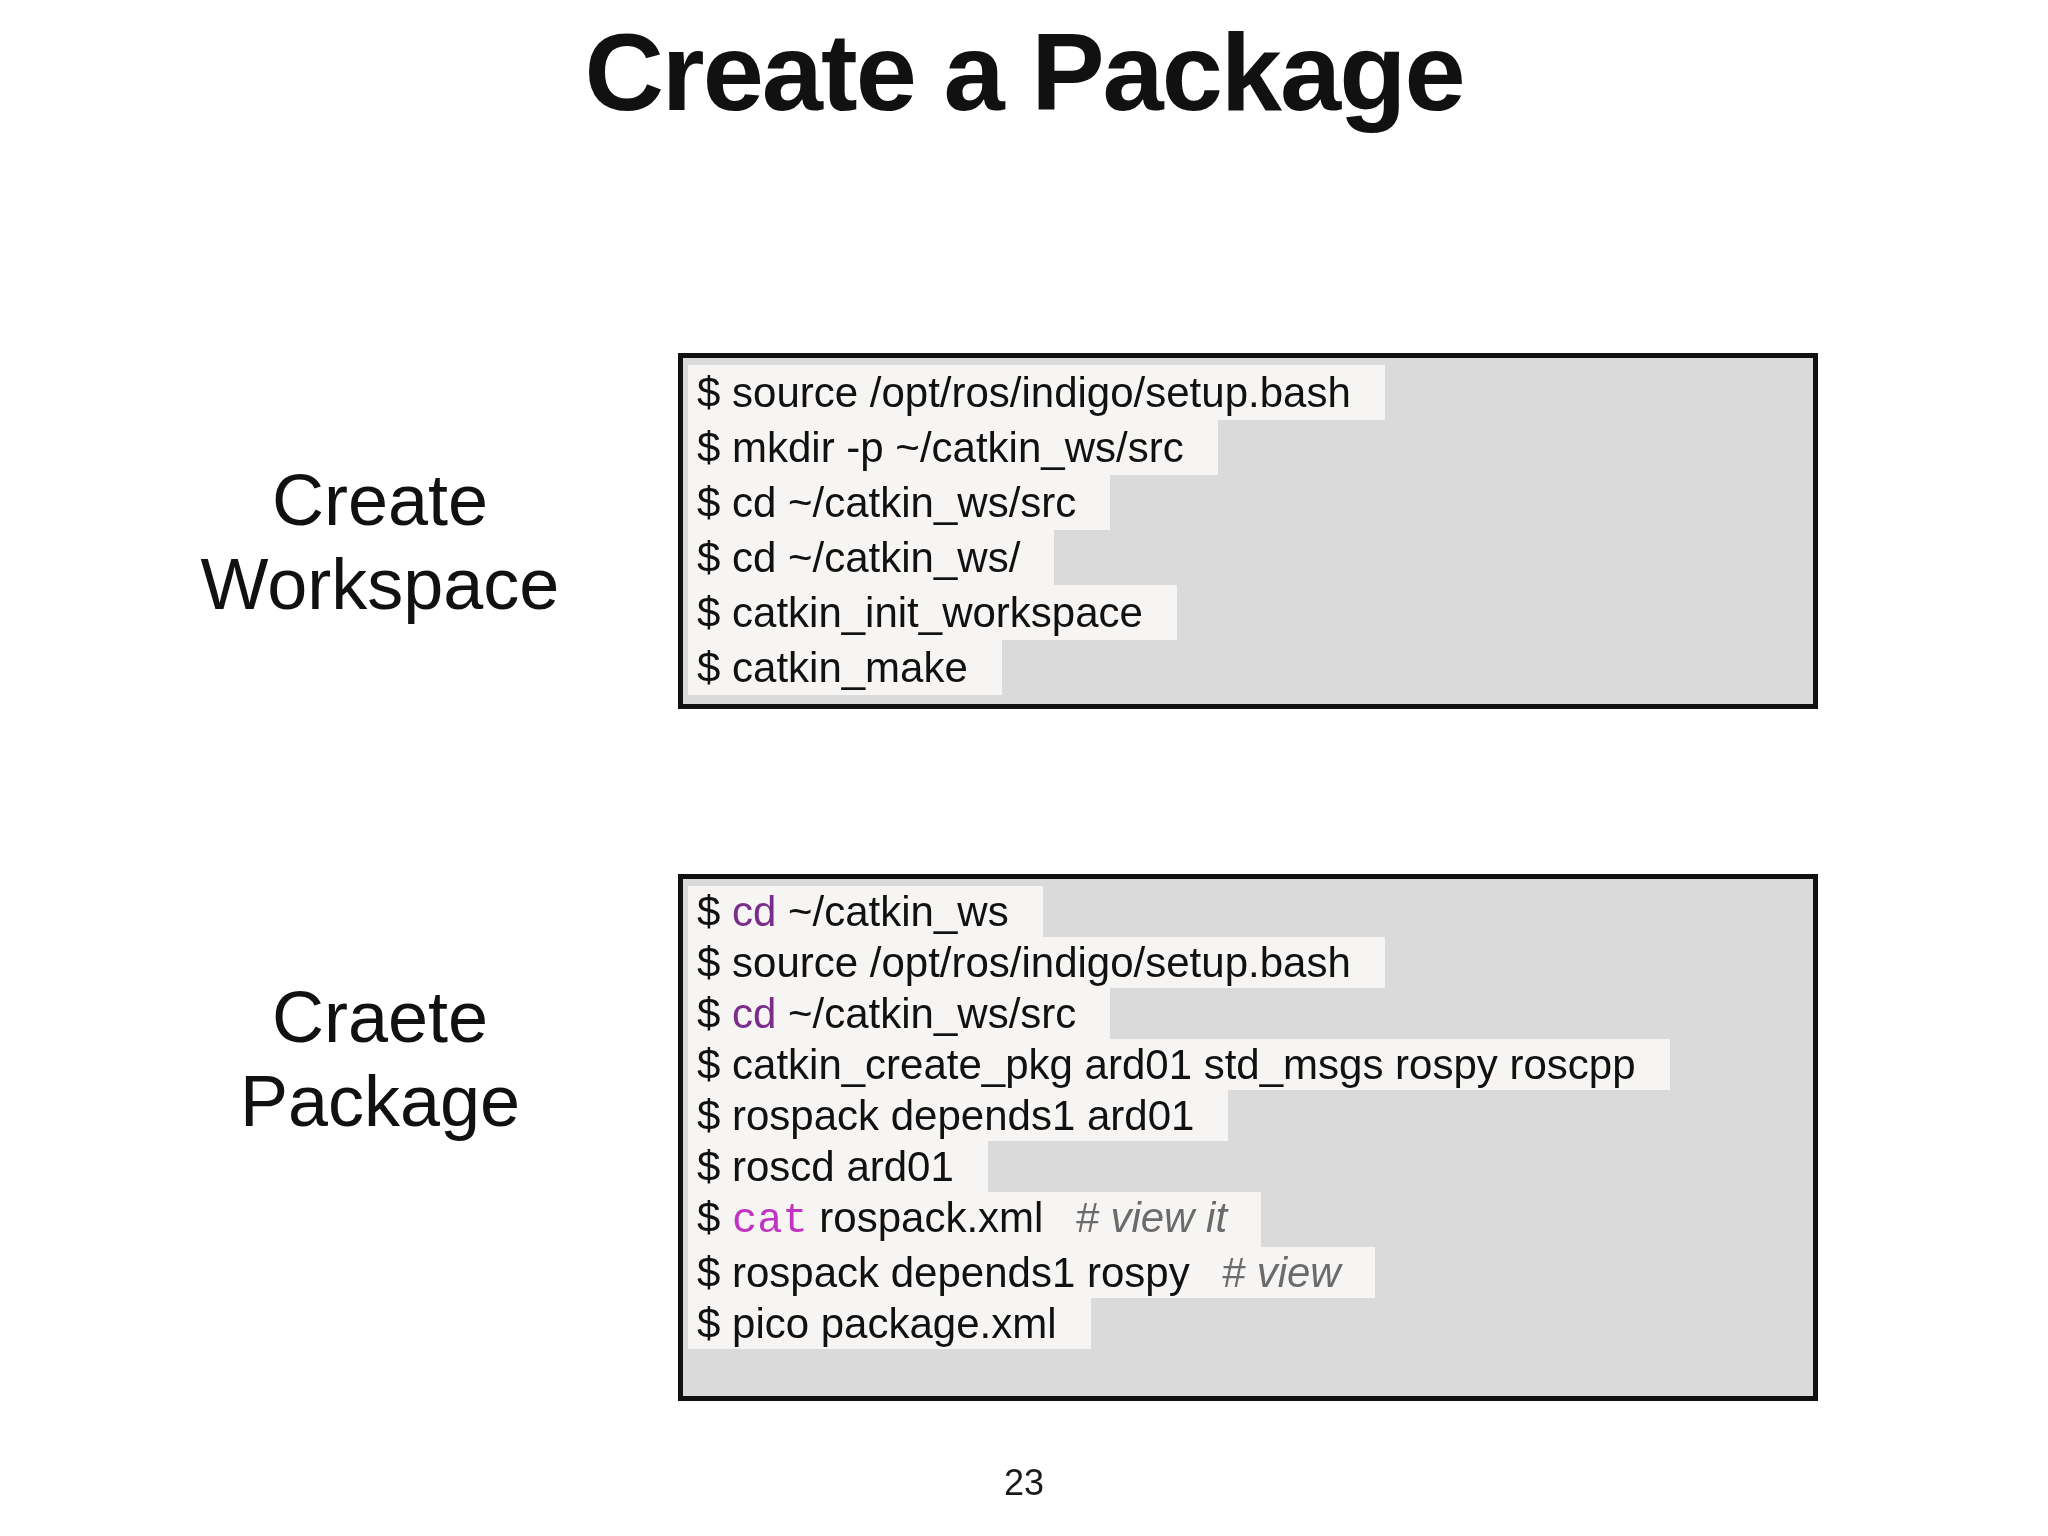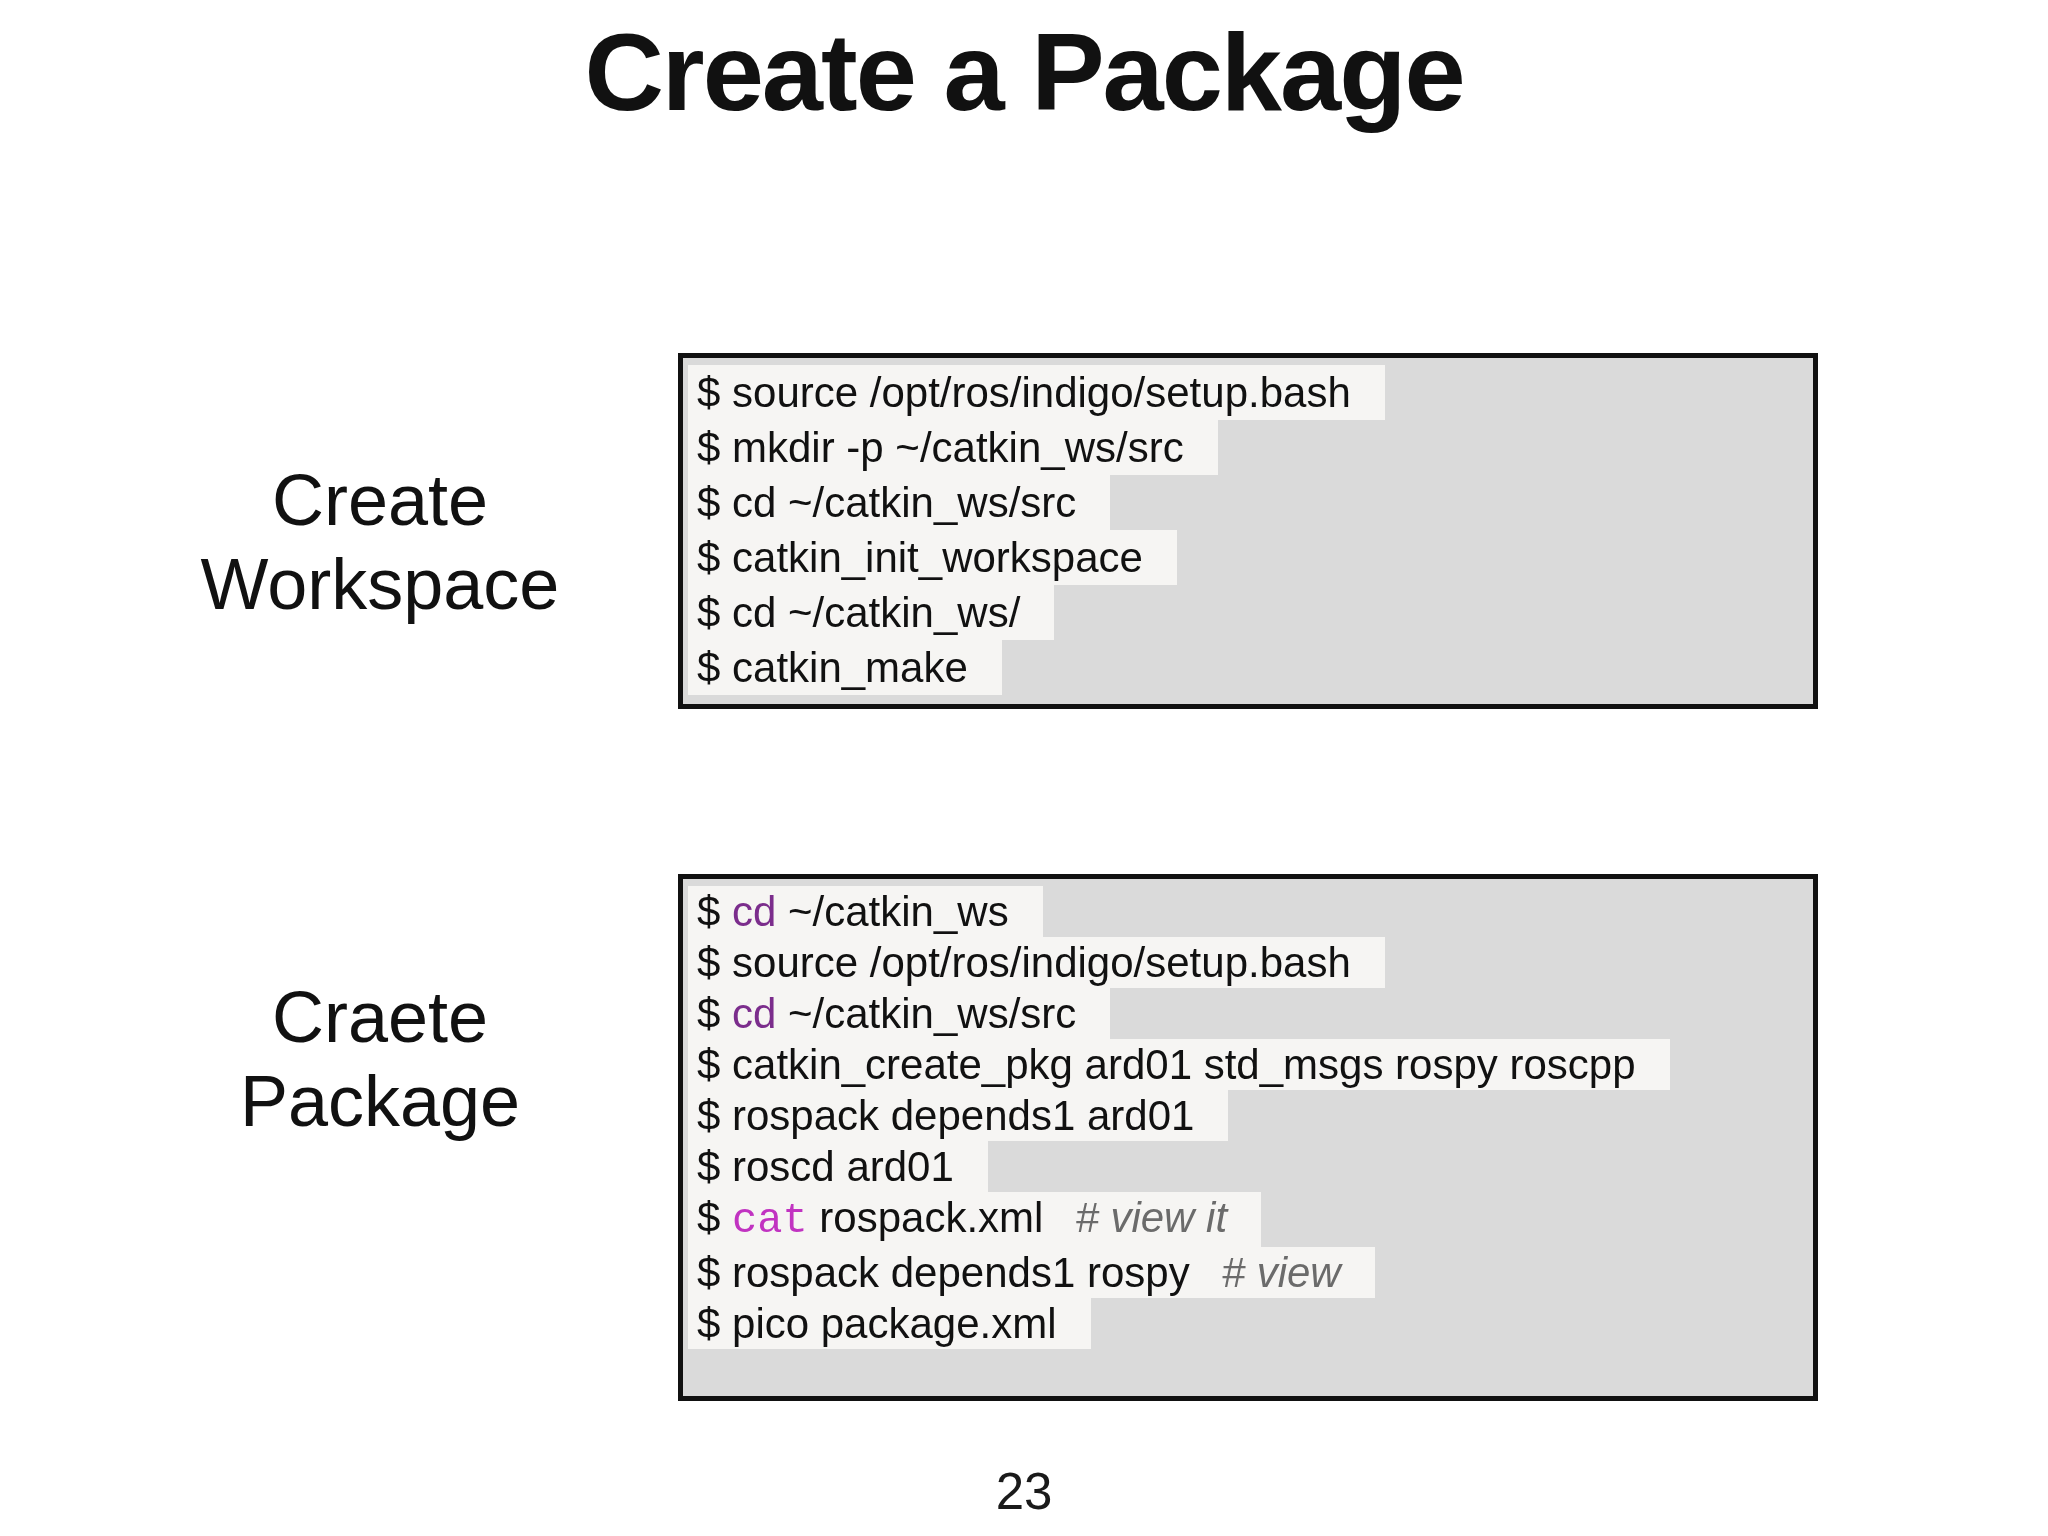--- a/index.html
+++ b/index.html
@@ -67,39 +67,39 @@
   }
   .seg-plain   { color: var(--text); }
   .seg-purple  { color: var(--purple); }
   .seg-magenta { color: var(--magenta); font-family: Liberation Mono, monospace; }
   .seg-comment { color: var(--comment); font-style: italic; margin-left: 32px; }
 
   .page-number {
     position: absolute;
     top: 1462px; left: 0; right: 0;
     text-align: center;
-    font-size: 51px;
+    font-size: 36px;
     color: #1a1a1a;
   }
 </style>
 </head>
 <body>
 
 <div class="slide">
 
   <h1 class="title">Create a Package</h1>
 
   <div class="row-label label-1">Create Workspace</div>
 
   <div class="code-box box-1">
       <div class="code-line"><span class="hl"><span class="seg-plain">$ source /opt/ros/indigo/setup.bash</span></span></div>
       <div class="code-line"><span class="hl"><span class="seg-plain">$ mkdir -p ~/catkin_ws/src</span></span></div>
       <div class="code-line"><span class="hl"><span class="seg-plain">$ cd ~/catkin_ws/src</span></span></div>
+      <div class="code-line"><span class="hl"><span class="seg-plain">$ cd ~/catkin_ws/</span></span></div>
       <div class="code-line"><span class="hl"><span class="seg-plain">$ catkin_init_workspace</span></span></div>
-      <div class="code-line"><span class="hl"><span class="seg-plain">$ cd ~/catkin_ws/</span></span></div>
       <div class="code-line"><span class="hl"><span class="seg-plain">$ catkin_make</span></span></div>
     </div>
 
   <div class="row-label label-2">Craete Package</div>
 
   <div class="code-box box-2">
       <div class="code-line"><span class="hl"><span class="seg-plain">$ </span><span class="seg-purple">cd</span><span class="seg-plain"> ~/catkin_ws</span></span></div>
       <div class="code-line"><span class="hl"><span class="seg-plain">$ source /opt/ros/indigo/setup.bash</span></span></div>
       <div class="code-line"><span class="hl"><span class="seg-plain">$ </span><span class="seg-purple">cd</span><span class="seg-plain"> ~/catkin_ws/src</span></span></div>
       <div class="code-line"><span class="hl"><span class="seg-plain">$ catkin_create_pkg ard01 std_msgs rospy roscpp</span></span></div>

